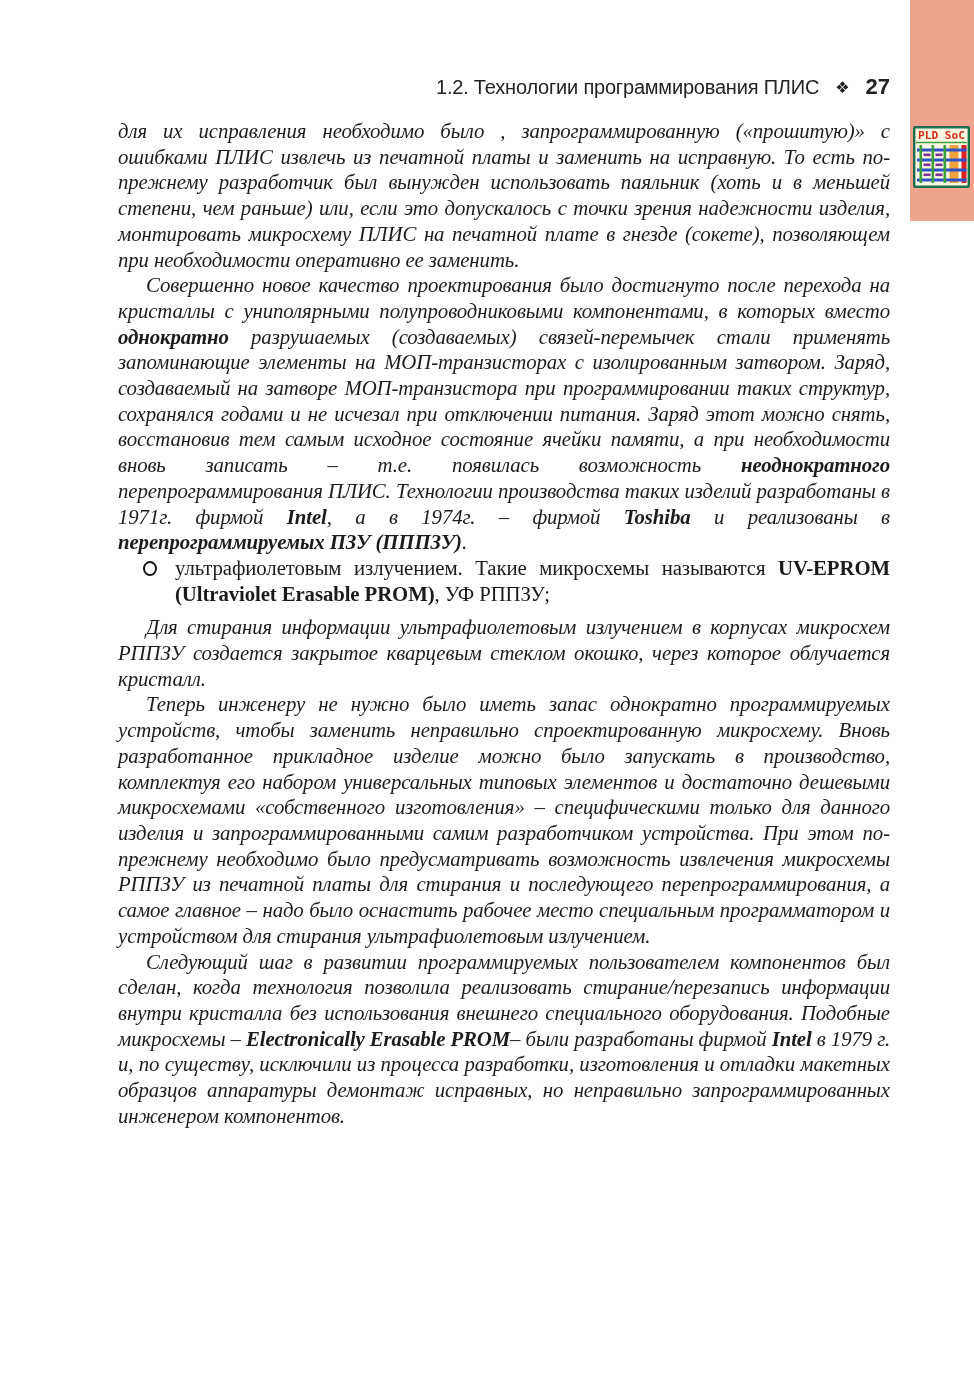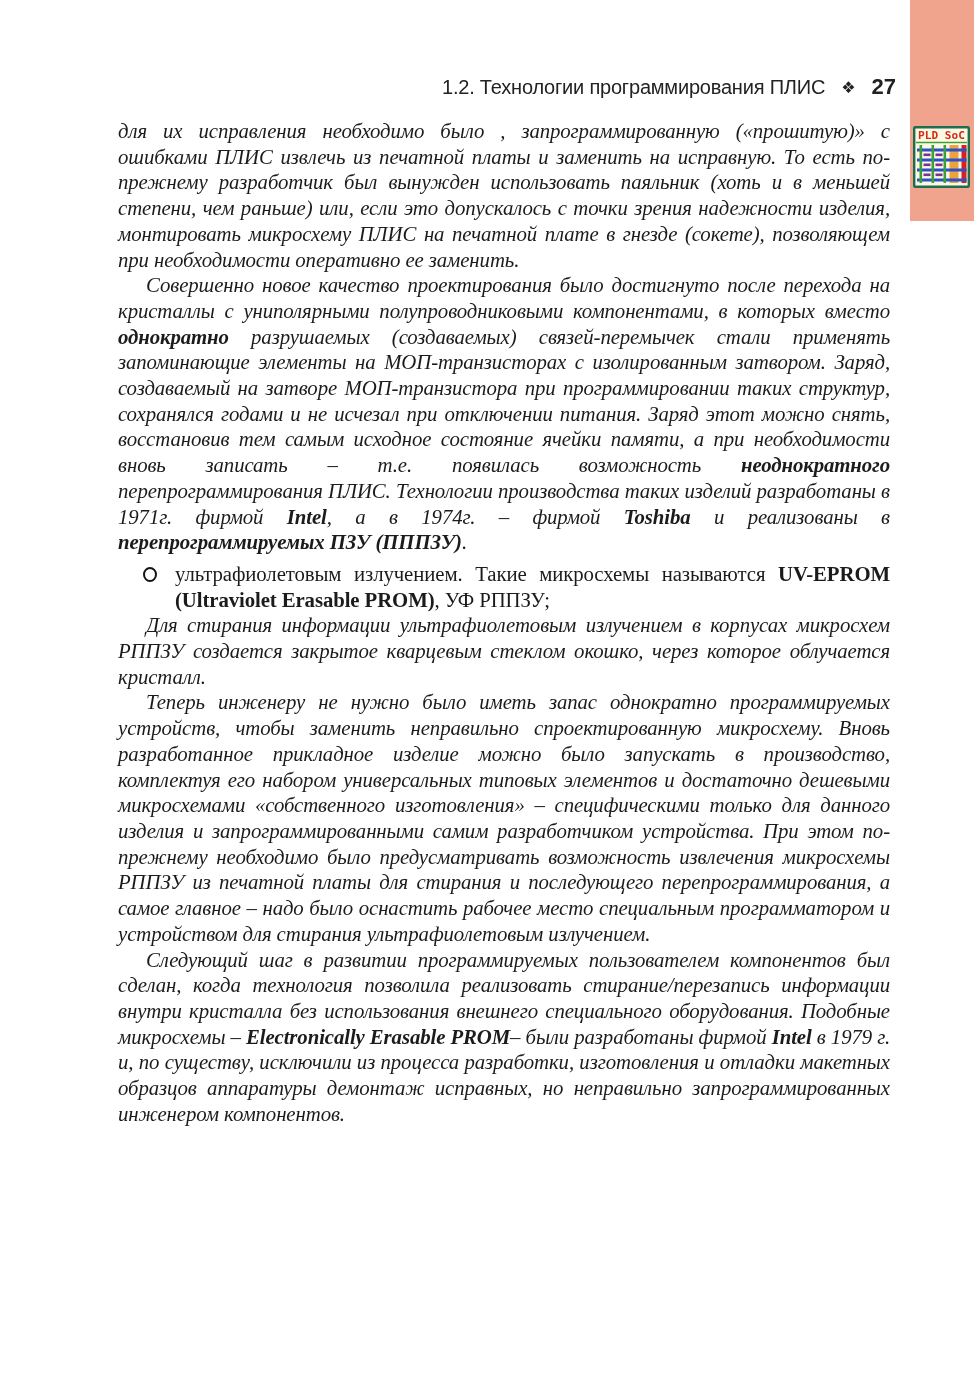--- a/index.html
+++ b/index.html
@@ -11,21 +11,21 @@
     position: relative;
     width: 974px;
     height: 1388px;
     overflow: hidden;
     font-family: "Liberation Serif", serif;
     color: #1b1b1b;
   }
   .running-header {
     position: absolute;
     top: 74px;
-    left: 124px;
+    left: 118px;
     width: 772px;
     text-align: right;
     font-family: "Liberation Sans", sans-serif;
     font-size: 20px;
     color: #222222;
     white-space: nowrap;
   }
   .running-header .section-title { letter-spacing: -0.2px; }
   .running-header .diamond {
     font-family: "DejaVu Sans", sans-serif;
@@ -60,23 +60,22 @@
     font-size: 20.8px;
     line-height: 25.7px;
     text-align: justify;
     letter-spacing: -0.1px;
   }
   .para { margin: 0; font-style: italic; }
   .para.indent { text-indent: 28px; }
   .bullet-item {
     position: relative;
     padding-left: 57px;
-    margin-top: 6px;
   }
-  .bullet-item + .para { }
+  .bullet-item + .para { margin-top: 8px; }
   .bullet-marker {
     position: absolute;
     left: 25px;
     top: 6px;
     width: 10px;
     height: 11px;
     border: 2.4px solid #141414;
     border-radius: 50%;
     box-sizing: content-box;
   }

